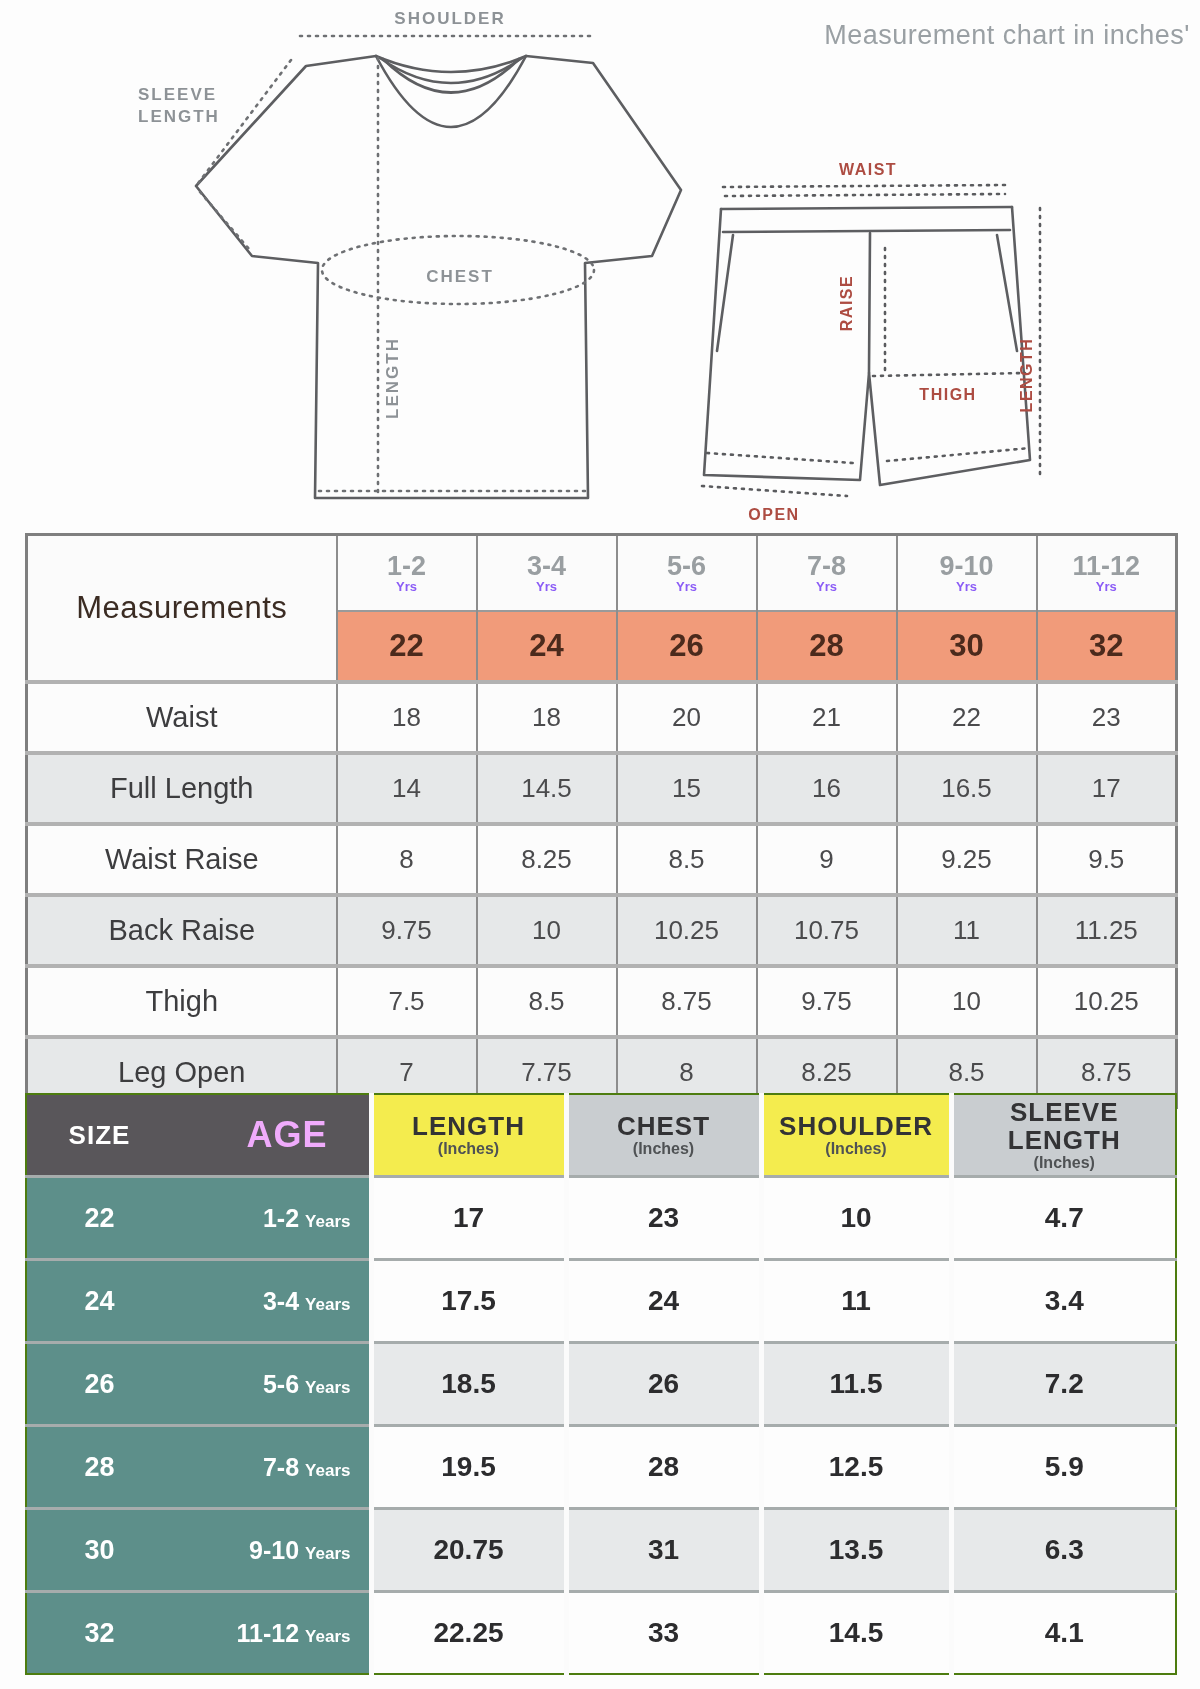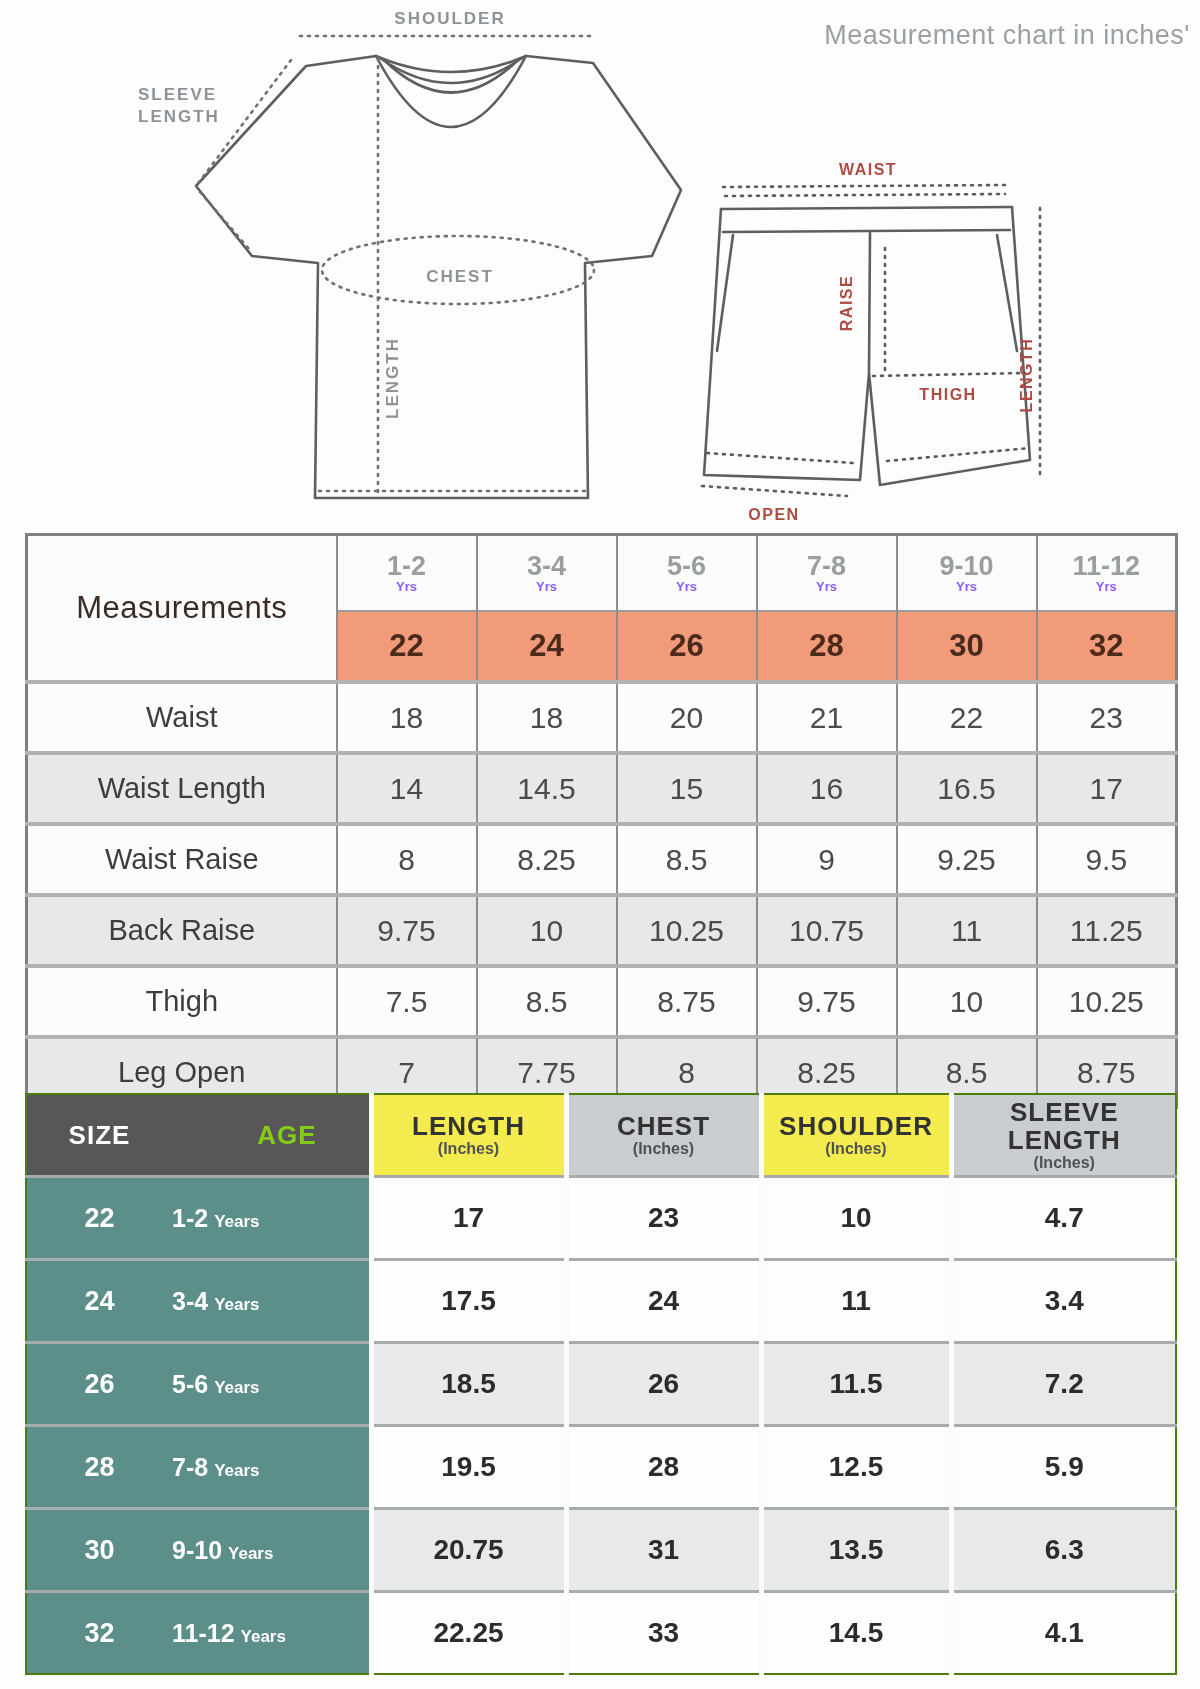--- a/index.html
+++ b/index.html
@@ -19,48 +19,48 @@
   .t1{position:absolute;left:25px;top:525px;width:1150px;border-collapse:collapse;
       border:3px solid #7f7f7f;table-layout:fixed;}
   .t1 col.lbl{width:310px;} .t1 col.v{width:140px;}
   .t1 th,.t1 td{border-left:2px solid #8d8d8d;text-align:center;vertical-align:middle;padding:0;}
   .t1 tr.agerow th{background:#fbfbfb;height:74px;}
   .t1 th.msr{background:#f19b7a;color:#3b2c23;font-size:31px;font-weight:normal;letter-spacing:.5px;}
   .t1 .agegrp{display:block;font-size:27px;color:#999ea1;line-height:28px;}
   .t1 .ageunit{display:block;font-size:13px;color:#8b5cf6;line-height:14px;}
   .t1 tr.sizerow th{background:#f19b7a;color:#4b2a1c;font-size:31px;font-weight:bold;height:68px;
       border-top:2px solid #9a9a9a;}
-  .t1 tr.data td{height:67px;font-size:30px;color:#4b4b4d;border-top:4px solid #b2b2b2;}
+  .t1 tr.data td{height:67px;font-size:26px;color:#4b4b4d;border-top:4px solid #b2b2b2;}
   .t1 tr.data td.rowlbl{font-size:29px;color:#3d3d3f;}
   .t1 tr.data.alt td{background:#e6e8e9;}
   .t1 tr.data.wht td{background:#fcfcfc;}
   
   .t2{position:absolute;left:25px;top:1085px;width:1150px;border-collapse:collapse;
       border:2px solid #4d7c0f;table-layout:fixed;}
   .t2 col.c0{width:345px;} .t2 col.c1{width:195px;} .t2 col.c2{width:195px;}
   .t2 col.c3{width:190px;} .t2 col.c4{width:225px;}
   .t2 th,.t2 td{border-left:5px solid #fbfbfb;text-align:center;vertical-align:middle;padding:0;}
   .t2 th:first-child,.t2 td:first-child{border-left:none;}
   .t2 tr.hdr th{height:80px;}
   .t2 th.dark{background:#59565a;}
   .t2 th.yellow{background:#f4ec4e;}
   .t2 th.gray{background:#c9cdd0;}
   .t2 .hword{display:block;font-size:26px;font-weight:bold;color:#333335;letter-spacing:1px;line-height:28px;}
   .t2 .hunit{display:block;font-size:16px;font-weight:bold;color:#4f5254;line-height:18px;}
   .t2 .sahead{display:flex;align-items:center;height:100%;}
   .t2 .sahead .w1{flex:0 0 145px;font-size:26px;font-weight:bold;color:#fff;letter-spacing:1px;}
-  .t2 .sahead .w2{flex:0 0 230px;font-size:26px;font-weight:bold;color:#84cc16;letter-spacing:1px;text-align:center;}
+  .t2 .sahead .w2{flex:0 0 230px;font-size:36px;font-weight:bold;color:#f0abfc;letter-spacing:1px;text-align:center;}
   .t2 tr.r td{height:80px;border-top:3px solid #a6acac;font-size:28px;font-weight:bold;color:#2c2c2e;}
   .t2 tr.r td.teal{background:#5d8f8a;}
   .t2 tr.r.alt td{background:#e7e9ea;}
   .t2 tr.r.wht td{background:#fdfdfd;}
   .t2 tr.r.alt td.teal,.t2 tr.r.wht td.teal{background:#5d8f8a;}
   .t2 .sacell{display:flex;align-items:center;height:100%;}
   .t2 .sacell .num{flex:0 0 145px;font-size:27px;font-weight:bold;color:#fff;}
-  .t2 .sacell .age{flex:1 1 auto;text-align:left;color:#fff;padding-right:18px;}
+  .t2 .sacell .age{flex:1 1 auto;text-align:right;color:#fff;padding-right:18px;}
   .t2 .sacell .age .a{font-size:25px;font-weight:bold;}
   .t2 .sacell .age .y{font-size:17px;font-weight:bold;margin-left:6px;}
   .bottom-strip{position:absolute;left:0;top:1681px;width:1200px;height:8px;background:#d7dada;}
 </style>
 </head>
 <body>
 
 <div class="canvas">
 
   <div class="note">Measurement chart in inches'</div>
@@ -170,21 +170,21 @@
     <tr class="data wht">
       <td class="rowlbl">Waist</td>
       <td>18</td>
       <td>18</td>
       <td>20</td>
       <td>21</td>
       <td>22</td>
       <td>23</td>
     </tr>
     <tr class="data alt">
-      <td class="rowlbl">Waist Length</td>
+      <td class="rowlbl">Full Length</td>
       <td>14</td>
       <td>14.5</td>
       <td>15</td>
       <td>16</td>
       <td>16.5</td>
       <td>17</td>
     </tr>
     <tr class="data wht">
       <td class="rowlbl">Waist Raise</td>
       <td>8</td>

